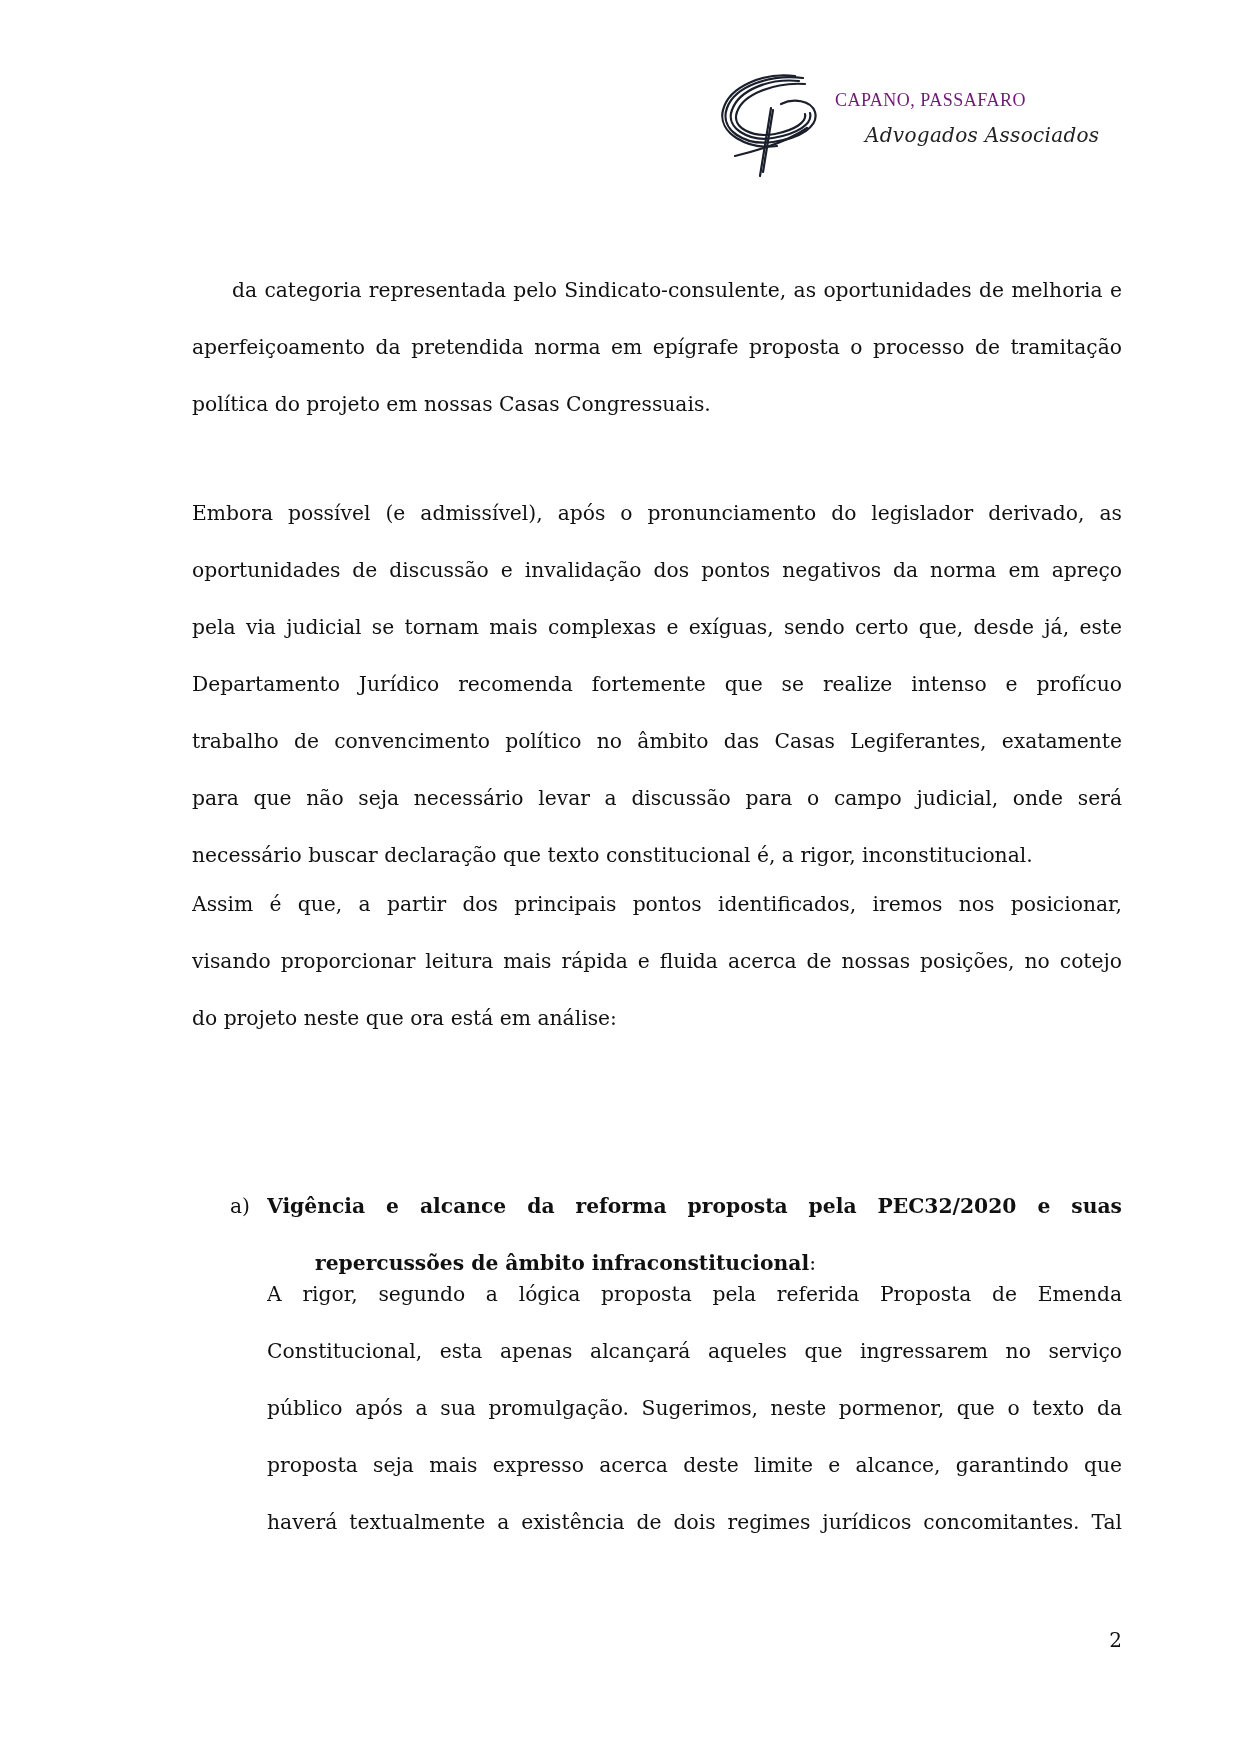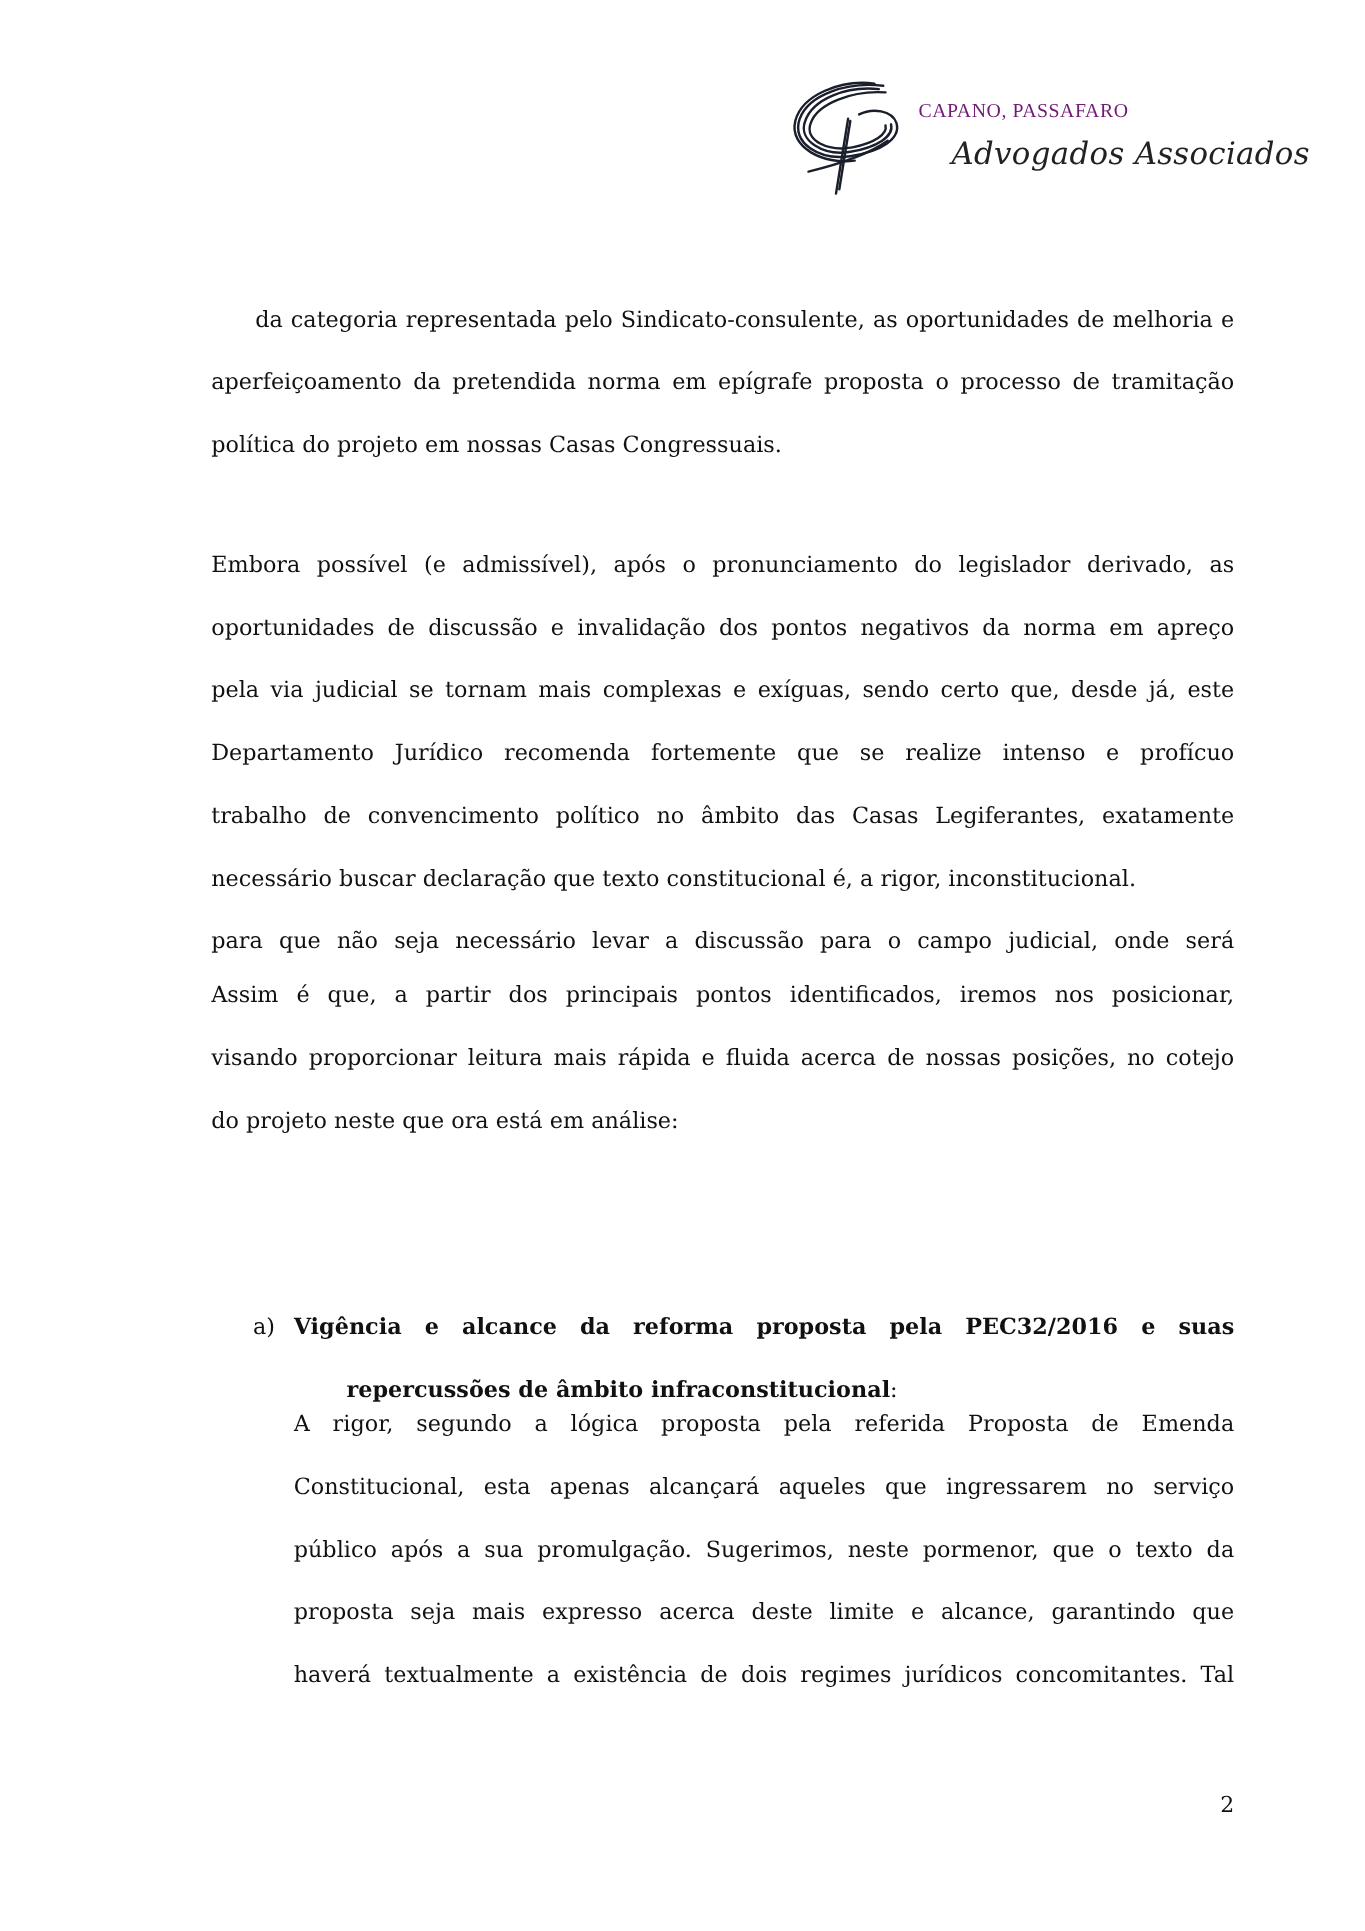--- a/index.html
+++ b/index.html
@@ -3,21 +3,21 @@
 <meta charset="utf-8">
 <style>
   html, body { margin: 0; padding: 0; background: #ffffff; }
   body { width: 1241px; height: 1755px; position: relative; overflow: hidden;
          font-family: "DejaVu Serif", "Liberation Serif", serif; color: #111111; }
   .logo { position: absolute; left: 715px; top: 68px; width: 390px; height: 110px; }
   .logo svg.mark { position: absolute; left: 0; top: 0; width: 120px; height: 110px; }
   .logo .firm { position: absolute; left: 120px; top: 22px; font-family: "Liberation Serif", serif;
                 font-size: 18px; letter-spacing: 0.5px; color: #701a75; white-space: nowrap; }
   .logo .sub { position: absolute; left: 150px; top: 55px; font-family: "DejaVu Serif", serif;
-               font-style: italic; font-size: 28px; color: #222; white-space: nowrap; letter-spacing: 0.3px; }
+               font-style: italic; font-size: 20px; color: #222; white-space: nowrap; letter-spacing: 0.3px; }
   .para { position: absolute; left: 192px; width: 930px; font-size: 20.3px; line-height: 57px;
           text-align: justify; }
   .para .ln { display: block; height: 57px; white-space: nowrap; text-align: justify; text-align-last: justify; }
   .para .ln.last { text-align-last: left; }
   .item { position: absolute; left: 230px; width: 892px; font-size: 20.3px; line-height: 57px; }
   .item .marker { position: absolute; left: 0; top: 0; }
   .item .heading { position: absolute; left: 37px; width: 855px; font-weight: bold; }
   .item .heading .ln { display: block; height: 57px; white-space: nowrap; text-align: justify; text-align-last: justify; }
   .item .heading .ln.last { text-align-last: left; font-weight: bold; margin-left: 48px; }
   .item .heading .colon { font-weight: normal; }
@@ -48,34 +48,34 @@
   <span class="ln" style="white-space: normal; overflow: hidden;">aperfeiçoamento da pretendida norma em epígrafe proposta o processo de tramitação</span>
   <span class="ln last">política do projeto em nossas Casas Congressuais.</span>
 </div>
 
 <div class="para" style="top:485px;">
   <span class="ln" style="white-space: normal; overflow: hidden;">Embora possível (e admissível), após o pronunciamento do legislador derivado, as</span>
   <span class="ln" style="white-space: normal; overflow: hidden;">oportunidades de discussão e invalidação dos pontos negativos da norma em apreço</span>
   <span class="ln" style="white-space: normal; overflow: hidden;">pela via judicial se tornam mais complexas e exíguas, sendo certo que, desde já, este</span>
   <span class="ln" style="white-space: normal; overflow: hidden;">Departamento Jurídico recomenda fortemente que se realize intenso e profícuo</span>
   <span class="ln" style="white-space: normal; overflow: hidden;">trabalho de convencimento político no âmbito das Casas Legiferantes, exatamente</span>
+  <span class="ln" style="white-space: normal; overflow: hidden;">para que não seja necessário levar a discussão para o campo judicial, onde será</span>
   <span class="ln last">necessário buscar declaração que texto constitucional é, a rigor, inconstitucional.</span>
-  <span class="ln" style="white-space: normal; overflow: hidden;">para que não seja necessário levar a discussão para o campo judicial, onde será</span>
 </div>
 
 <div class="para" style="top:876px;">
   <span class="ln" style="white-space: normal; overflow: hidden;">Assim é que, a partir dos principais pontos identificados, iremos nos posicionar,</span>
   <span class="ln" style="white-space: normal; overflow: hidden;">visando proporcionar leitura mais rápida e fluida acerca de nossas posições, no cotejo</span>
   <span class="ln last">do projeto neste que ora está em análise:</span>
 </div>
 
 <div class="item" style="top:1178px;">
   <span class="marker">a)</span>
   <div class="heading">
-    <span class="ln" style="white-space: normal; overflow: hidden;">Vigência e alcance da reforma proposta pela PEC32/2016 e suas</span>
+    <span class="ln" style="white-space: normal; overflow: hidden;">Vigência e alcance da reforma proposta pela PEC32/2020 e suas</span>
     <span class="ln last"><span>repercussões de âmbito infraconstitucional</span><span class="colon">:</span></span>
   </div>
 </div>
 
 <div class="para sub-para" style="top:1266px;">
   <span class="ln" style="white-space: normal; overflow: hidden;">A rigor, segundo a lógica proposta pela referida Proposta de Emenda</span>
   <span class="ln" style="white-space: normal; overflow: hidden;">Constitucional, esta apenas alcançará aqueles que ingressarem no serviço</span>
   <span class="ln" style="white-space: normal; overflow: hidden;">público após a sua promulgação. Sugerimos, neste pormenor, que o texto da</span>
   <span class="ln" style="white-space: normal; overflow: hidden;">proposta seja mais expresso acerca deste limite e alcance, garantindo que</span>
   <span class="ln" style="white-space: normal; overflow: hidden;">haverá textualmente a existência de dois regimes jurídicos concomitantes. Tal</span>

